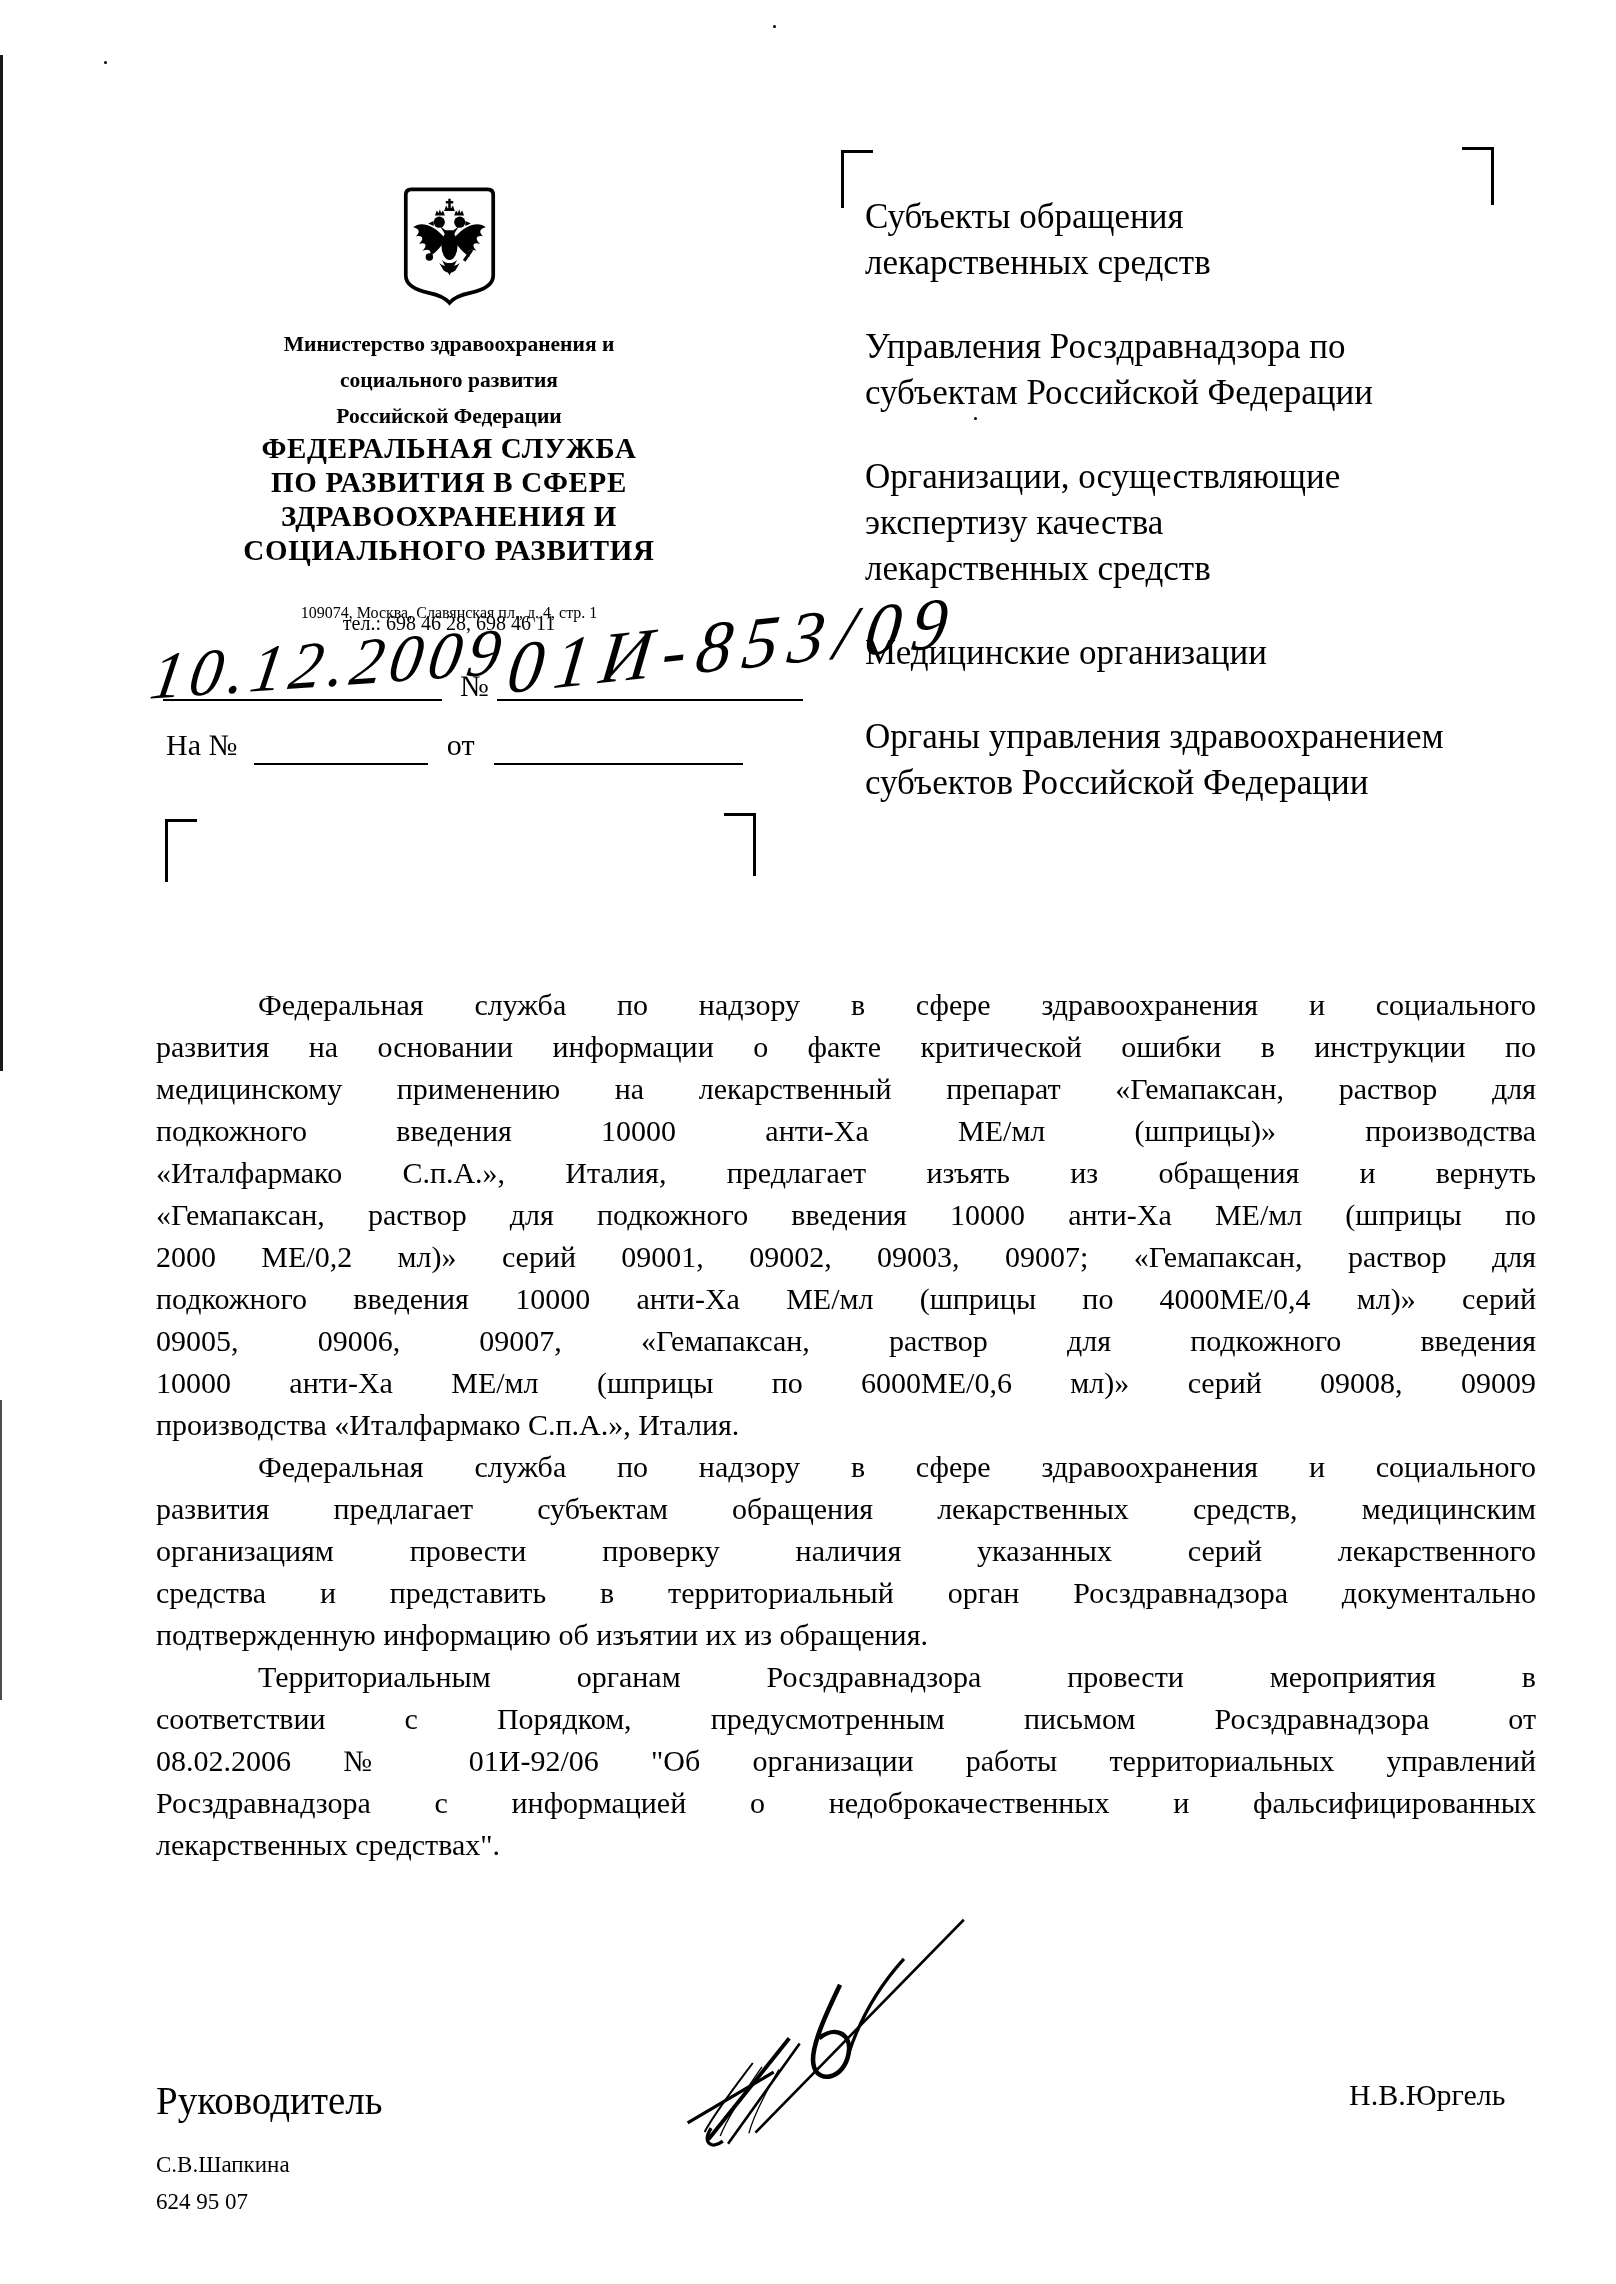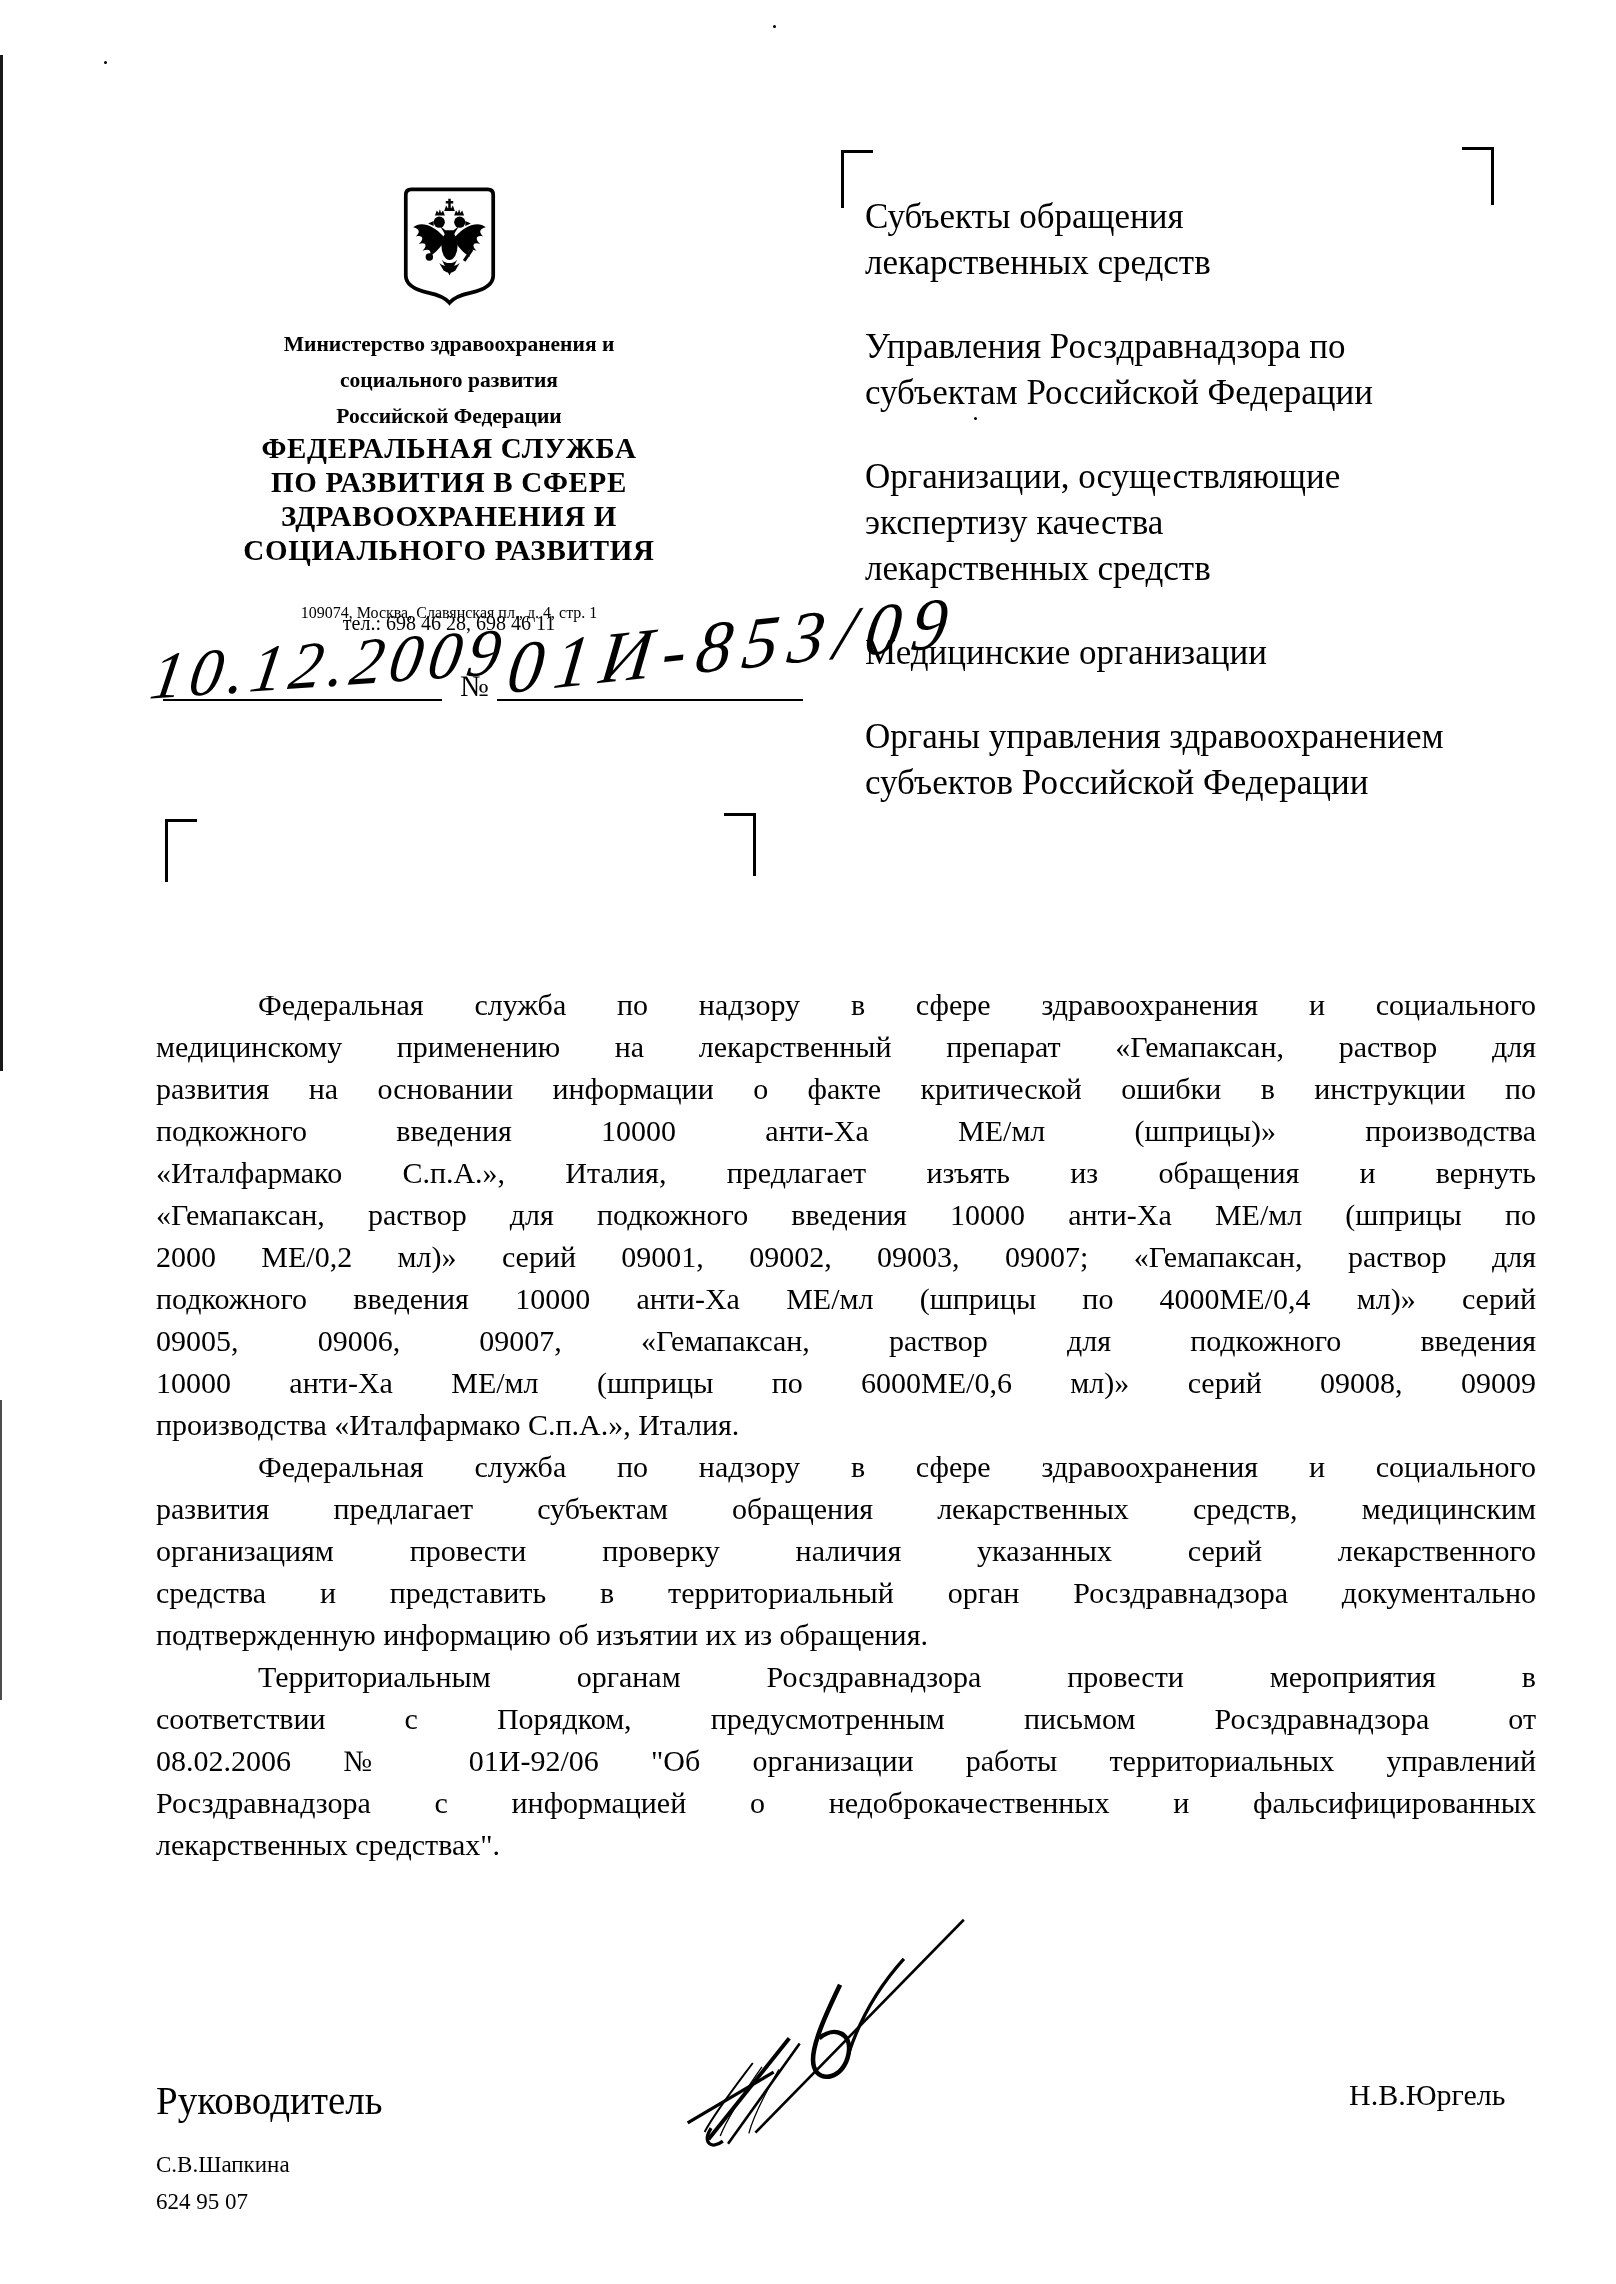--- a/index.html
+++ b/index.html
@@ -106,20 +106,26 @@
     <div class="addr">109074, Москва, Славянская пл., д. 4, стр. 1</div>
     <div class="phone">тел.: 698 46 28, 698 46 11</div>
   </div>
 
   <div class="refline" style="left:163px;top:699px;width:279px;"></div>
   <div class="refline" style="left:497px;top:699px;width:306px;"></div>
   <div class="hw hw-date">10.12.2009</div>
   <div class="no-sign">№</div>
   <div class="hw hw-number">01И-853/09</div>
 
+  <div class="reply-row">
+    <span>На №</span>
+    <span class="uline" style="width:174px;margin:0 11.7px 0 9px;"></span>
+    <span>от</span>
+    <span class="uline" style="width:249px;margin:0 0 0 11.7px;"></span>
+  </div>
 
   <div class="bracket l" style="left:165px;top:819px;height:60px;"></div>
   <div class="bracket r" style="left:724px;top:813px;height:60px;"></div>
 
   <div class="bracket l" style="left:841px;top:150px;"></div>
   <div class="bracket r" style="left:1462px;top:147px;"></div>
   <div class="recipients" id="recipients">
       <div class="recipient">
         <div class="r-line">Субъекты обращения</div>
         <div class="r-line">лекарственных средств</div>
@@ -137,22 +143,22 @@
         <div class="r-line">Медицинские организации</div>
       </div>
       <div class="recipient">
         <div class="r-line">Органы управления здравоохранением</div>
         <div class="r-line">субъектов Российской Федерации</div>
       </div>
     </div>
 
   <div class="body-text" id="body">
       <div class="bline first">Федеральная служба по надзору в сфере здравоохранения и социального</div>
+      <div class="bline">развития на основании информации о факте критической ошибки в инструкции по</div>
       <div class="bline">медицинскому применению на лекарственный препарат «Гемапаксан, раствор для</div>
-      <div class="bline">развития на основании информации о факте критической ошибки в инструкции по</div>
       <div class="bline">подкожного введения 10000 анти-Ха МЕ/мл (шприцы)» производства</div>
       <div class="bline">«Италфармако С.п.А.», Италия, предлагает изъять из обращения и вернуть</div>
       <div class="bline">«Гемапаксан, раствор для подкожного введения 10000 анти-Ха МЕ/мл (шприцы по</div>
       <div class="bline">2000 МЕ/0,2 мл)» серий 09001, 09002, 09003, 09007; «Гемапаксан, раствор для</div>
       <div class="bline">подкожного введения 10000 анти-Ха МЕ/мл (шприцы по 4000МЕ/0,4 мл)» серий</div>
       <div class="bline">09005, 09006, 09007,  «Гемапаксан, раствор для подкожного введения</div>
       <div class="bline">10000 анти-Ха МЕ/мл (шприцы по 6000МЕ/0,6 мл)» серий 09008, 09009</div>
       <div class="bline last">производства «Италфармако С.п.А.», Италия.</div>
       <div class="bline first">Федеральная служба по надзору в сфере здравоохранения и социального</div>
       <div class="bline">развития предлагает субъектам обращения лекарственных средств, медицинским</div>

